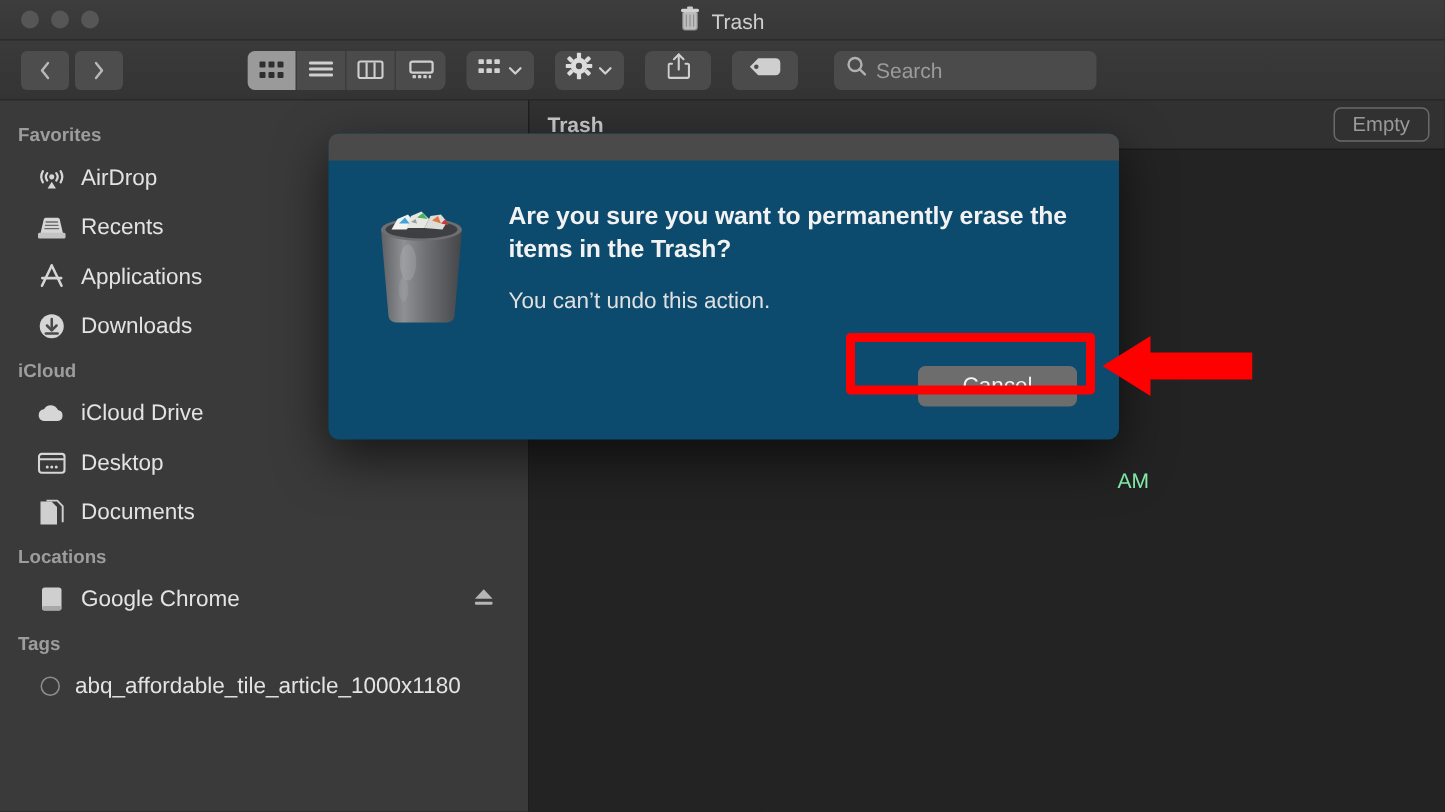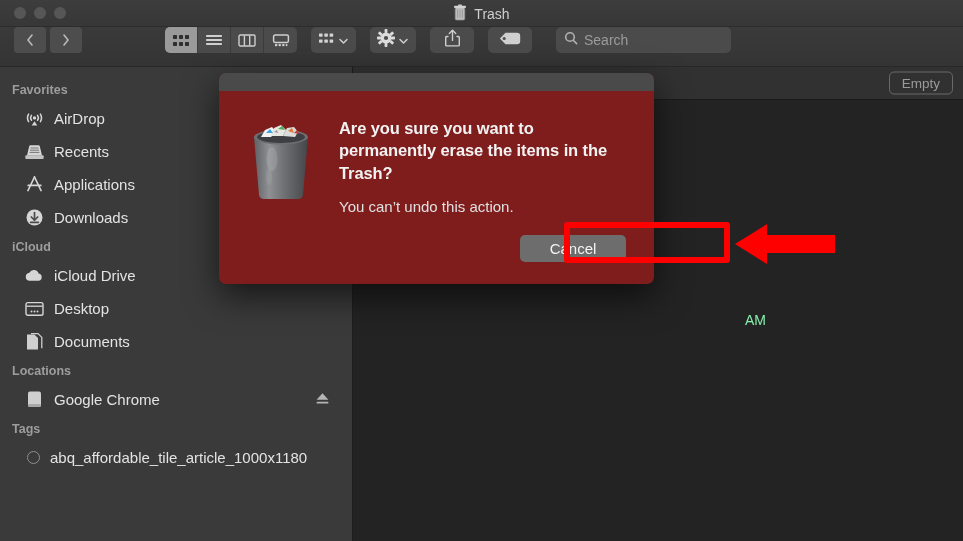--- a/index.html
+++ b/index.html
@@ -38,21 +38,21 @@
     gap:7px;
     font-size:14px; color:#cfcfcf; font-weight:400;
   }
   .title-trash-icon { display:block; }
 
   
   .toolbar {
     height:40px; flex:0 0 40px;
     background:#3a3a3a;
     background-image:linear-gradient(#3a3a3a,#343434);
-    display:flex; align-items:flex-start;
+    display:flex; align-items:center;
     padding:0 14px;
     gap:0;
     border-bottom:1px solid #282828;
   }
   .nav-group { display:flex; gap:4px; }
   .nav-btn {
     width:32px; height:26px; border-radius:4px;
     background:#4d4d4d;
     display:flex; align-items:center; justify-content:center;
   }
@@ -149,24 +149,24 @@
   }
   .content-body { flex:1; position:relative; background:#232323; }
   .bg-text {
     position:absolute; left:392px; top:212px;
     font-size:14px; color:#86efac;
   }
 
   
   .dialog {
     position:absolute;
-    left:219px; top:73px;
-    width:435px;
+    left:219px; top:89px;
+    width:527px;
     border-radius:7px;
-    background:#7f1d1d;
+    background:#0c4a6e;
     box-shadow:0 12px 34px rgba(0,0,0,.62);
     overflow:hidden;
     z-index:40;
   }
   .dialog-titlebar { height:18px; background:#4a4a4a; }
   .dialog-body { padding:20px 24px 20px 26px; display:flex; gap:22px; }
   .dialog-icon { flex:0 0 72px; padding-top:4px; }
   .dialog-text { flex:1; padding-top:6px; }
   .dialog-heading {
     font-size:16.5px; font-weight:bold; color:#f2f2f2;

